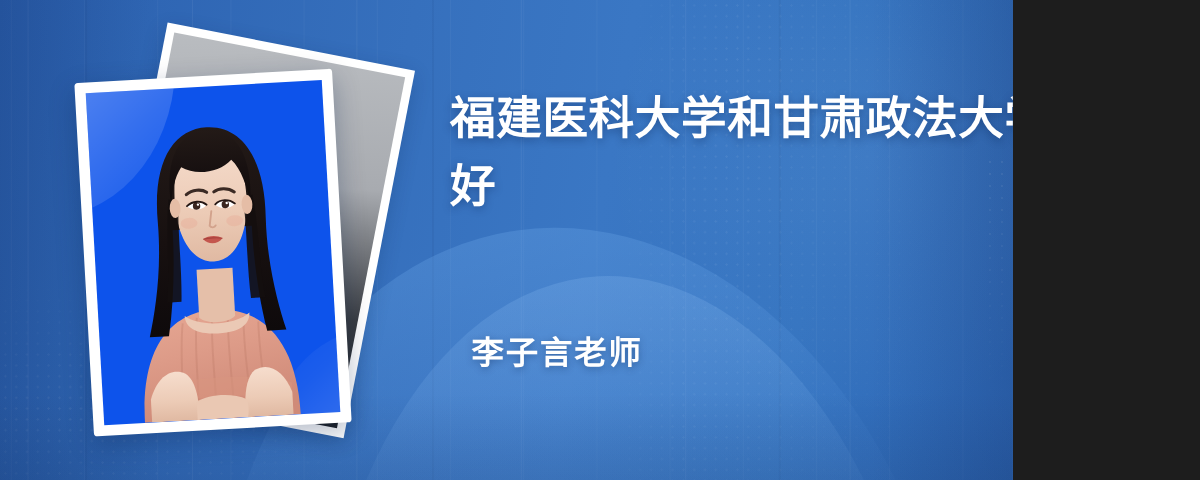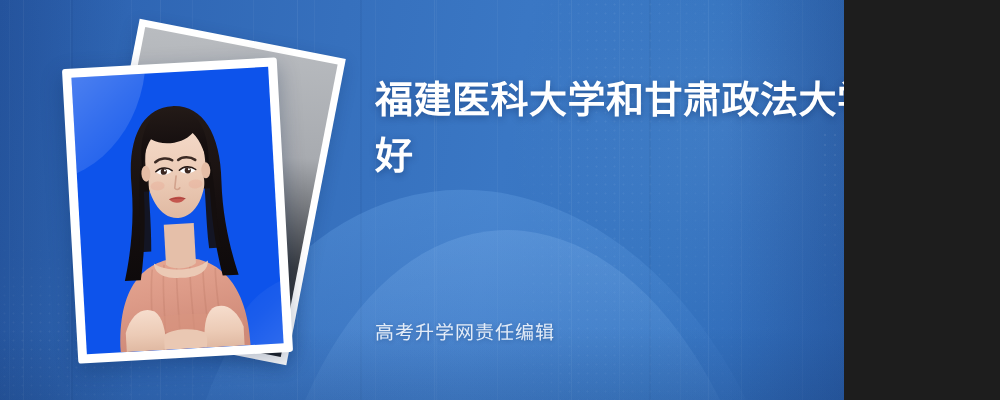--- a/index.html
+++ b/index.html
@@ -352,17 +352,17 @@
             <ellipse cx="118" cy="113" rx="7" ry="4.5" fill="#e8a692" opacity="0.35"></ellipse>
           </g>
         </svg>
       </div>
     </div>
   </div>
 
   <div class="text-col">
     <h1 class="cover-title">福建医科大学和甘肃政法大学哪个好</h1>
 
-
-    <div class="author-role">高考升学网责任编辑</div>
+    <div class="author-name">李子言老师</div>
+
   </div>
 
 </div>
 
 </body></html>

